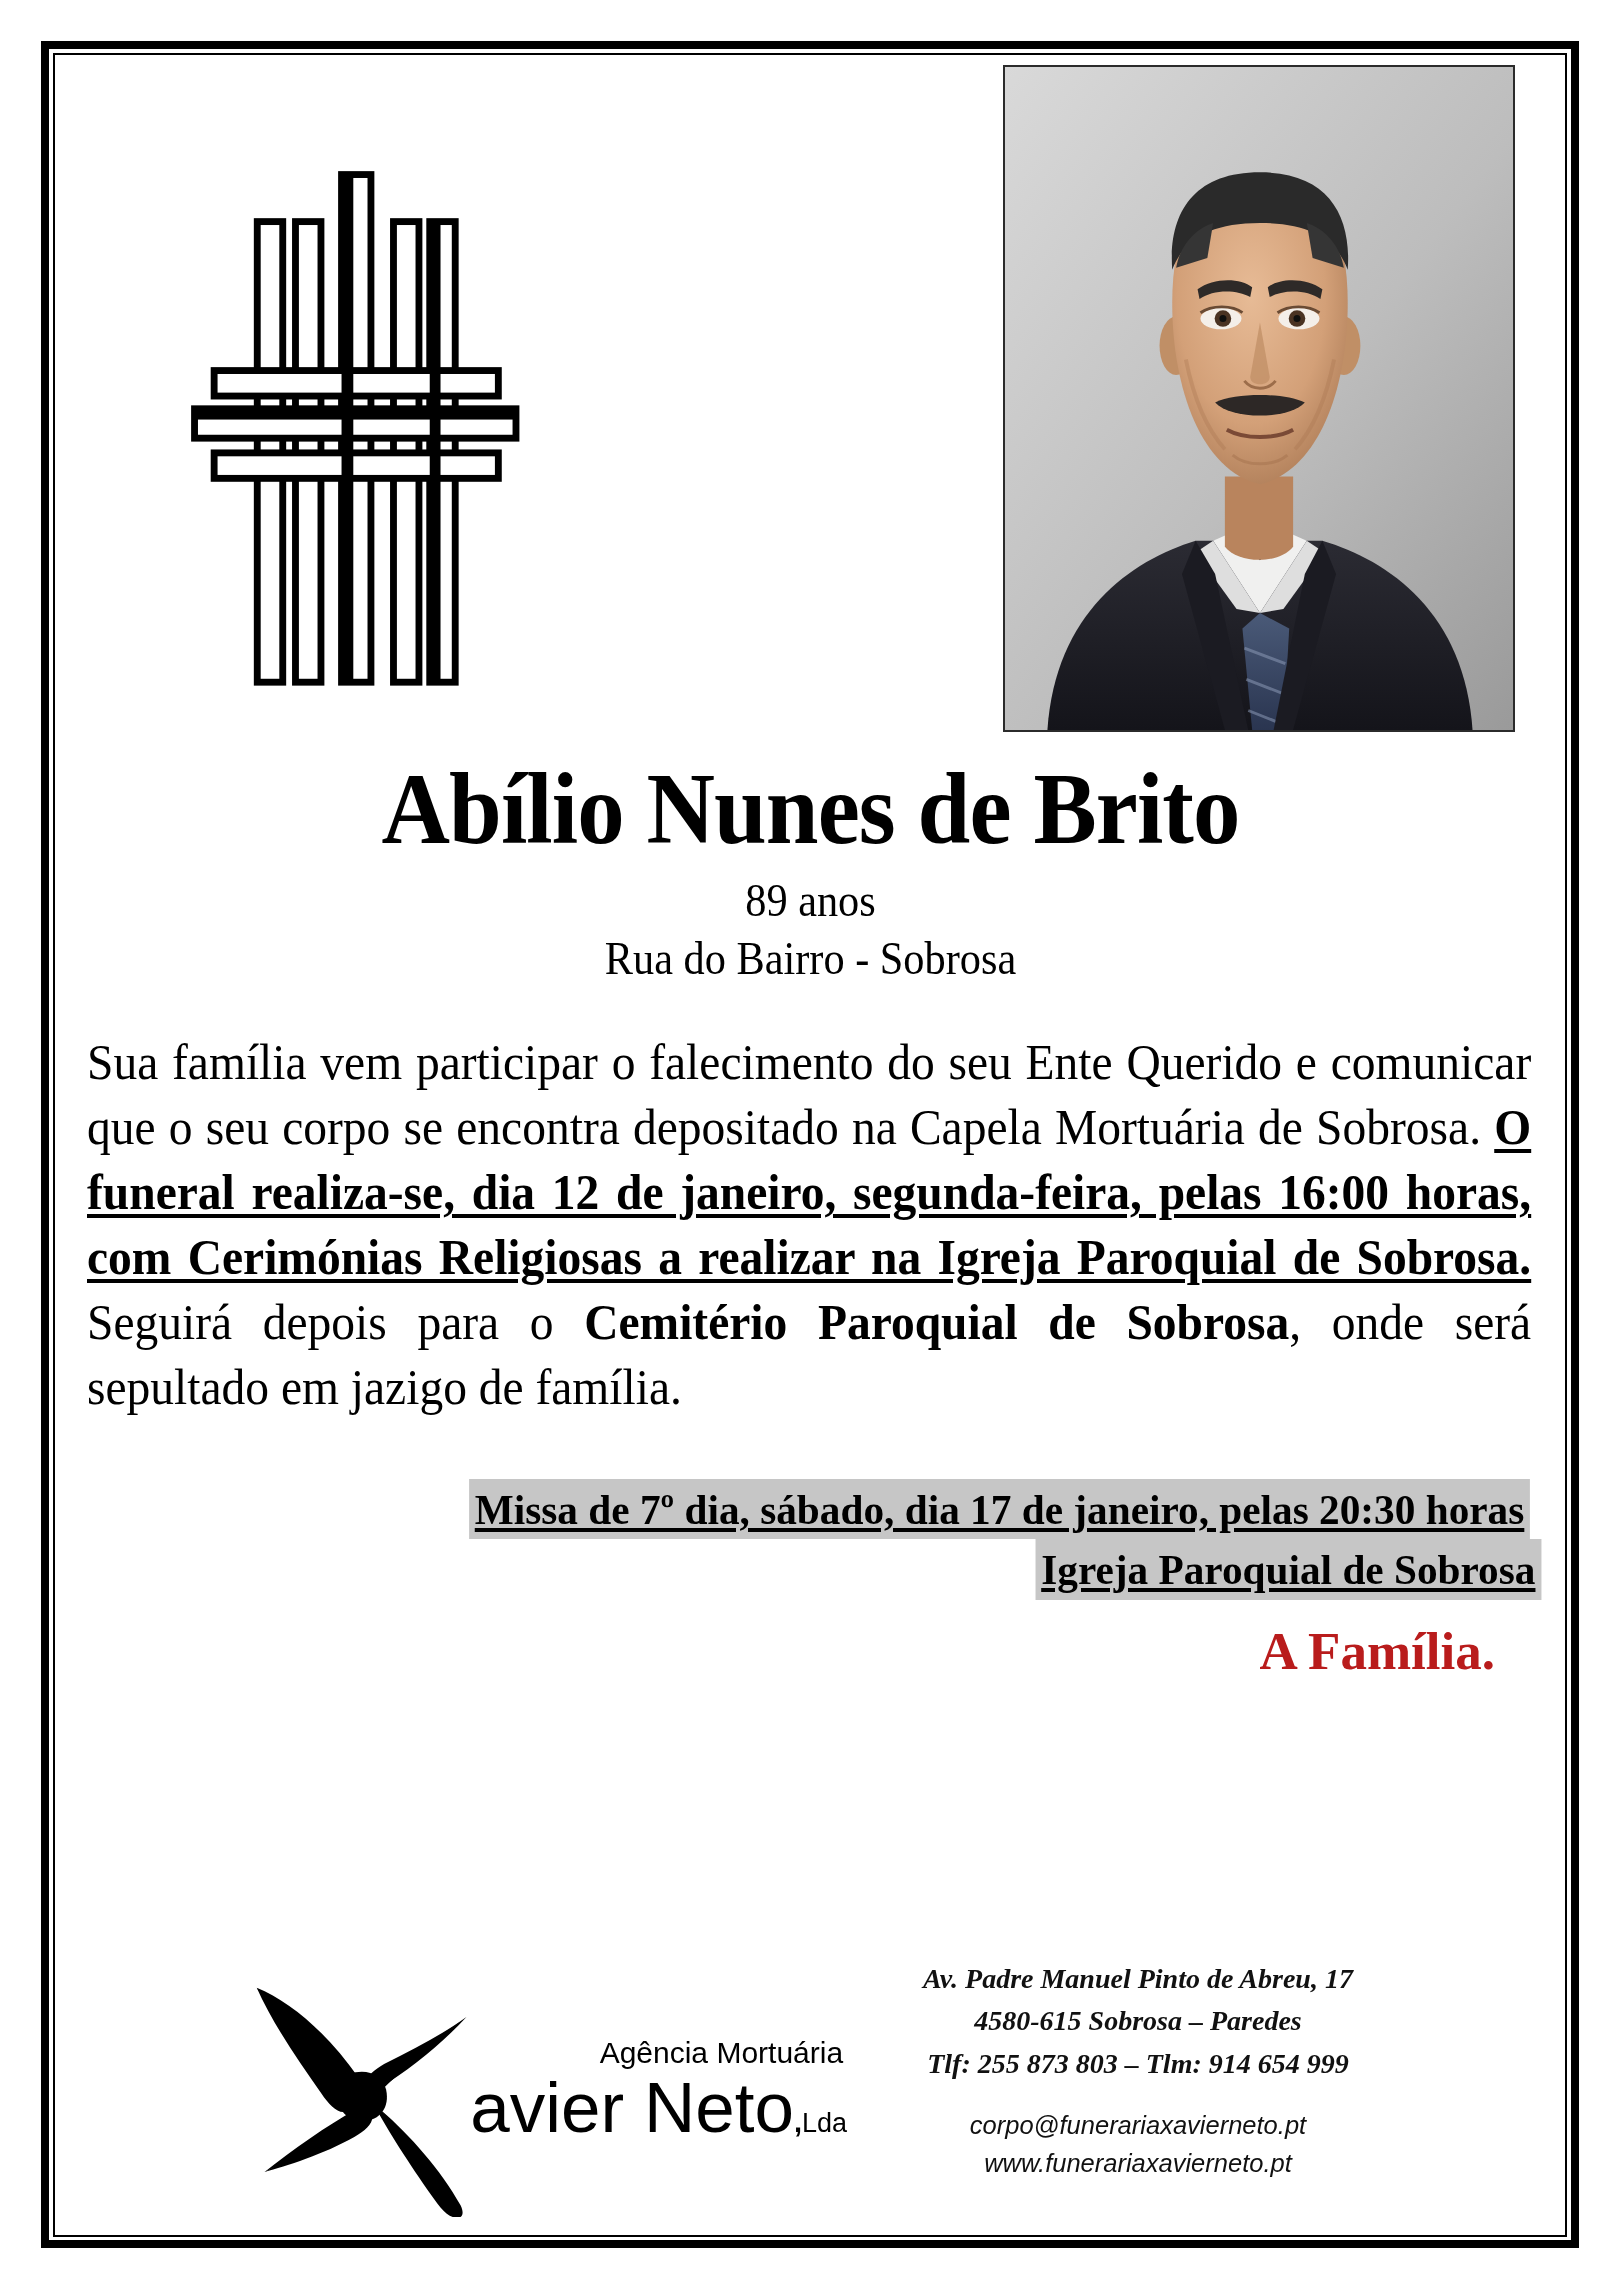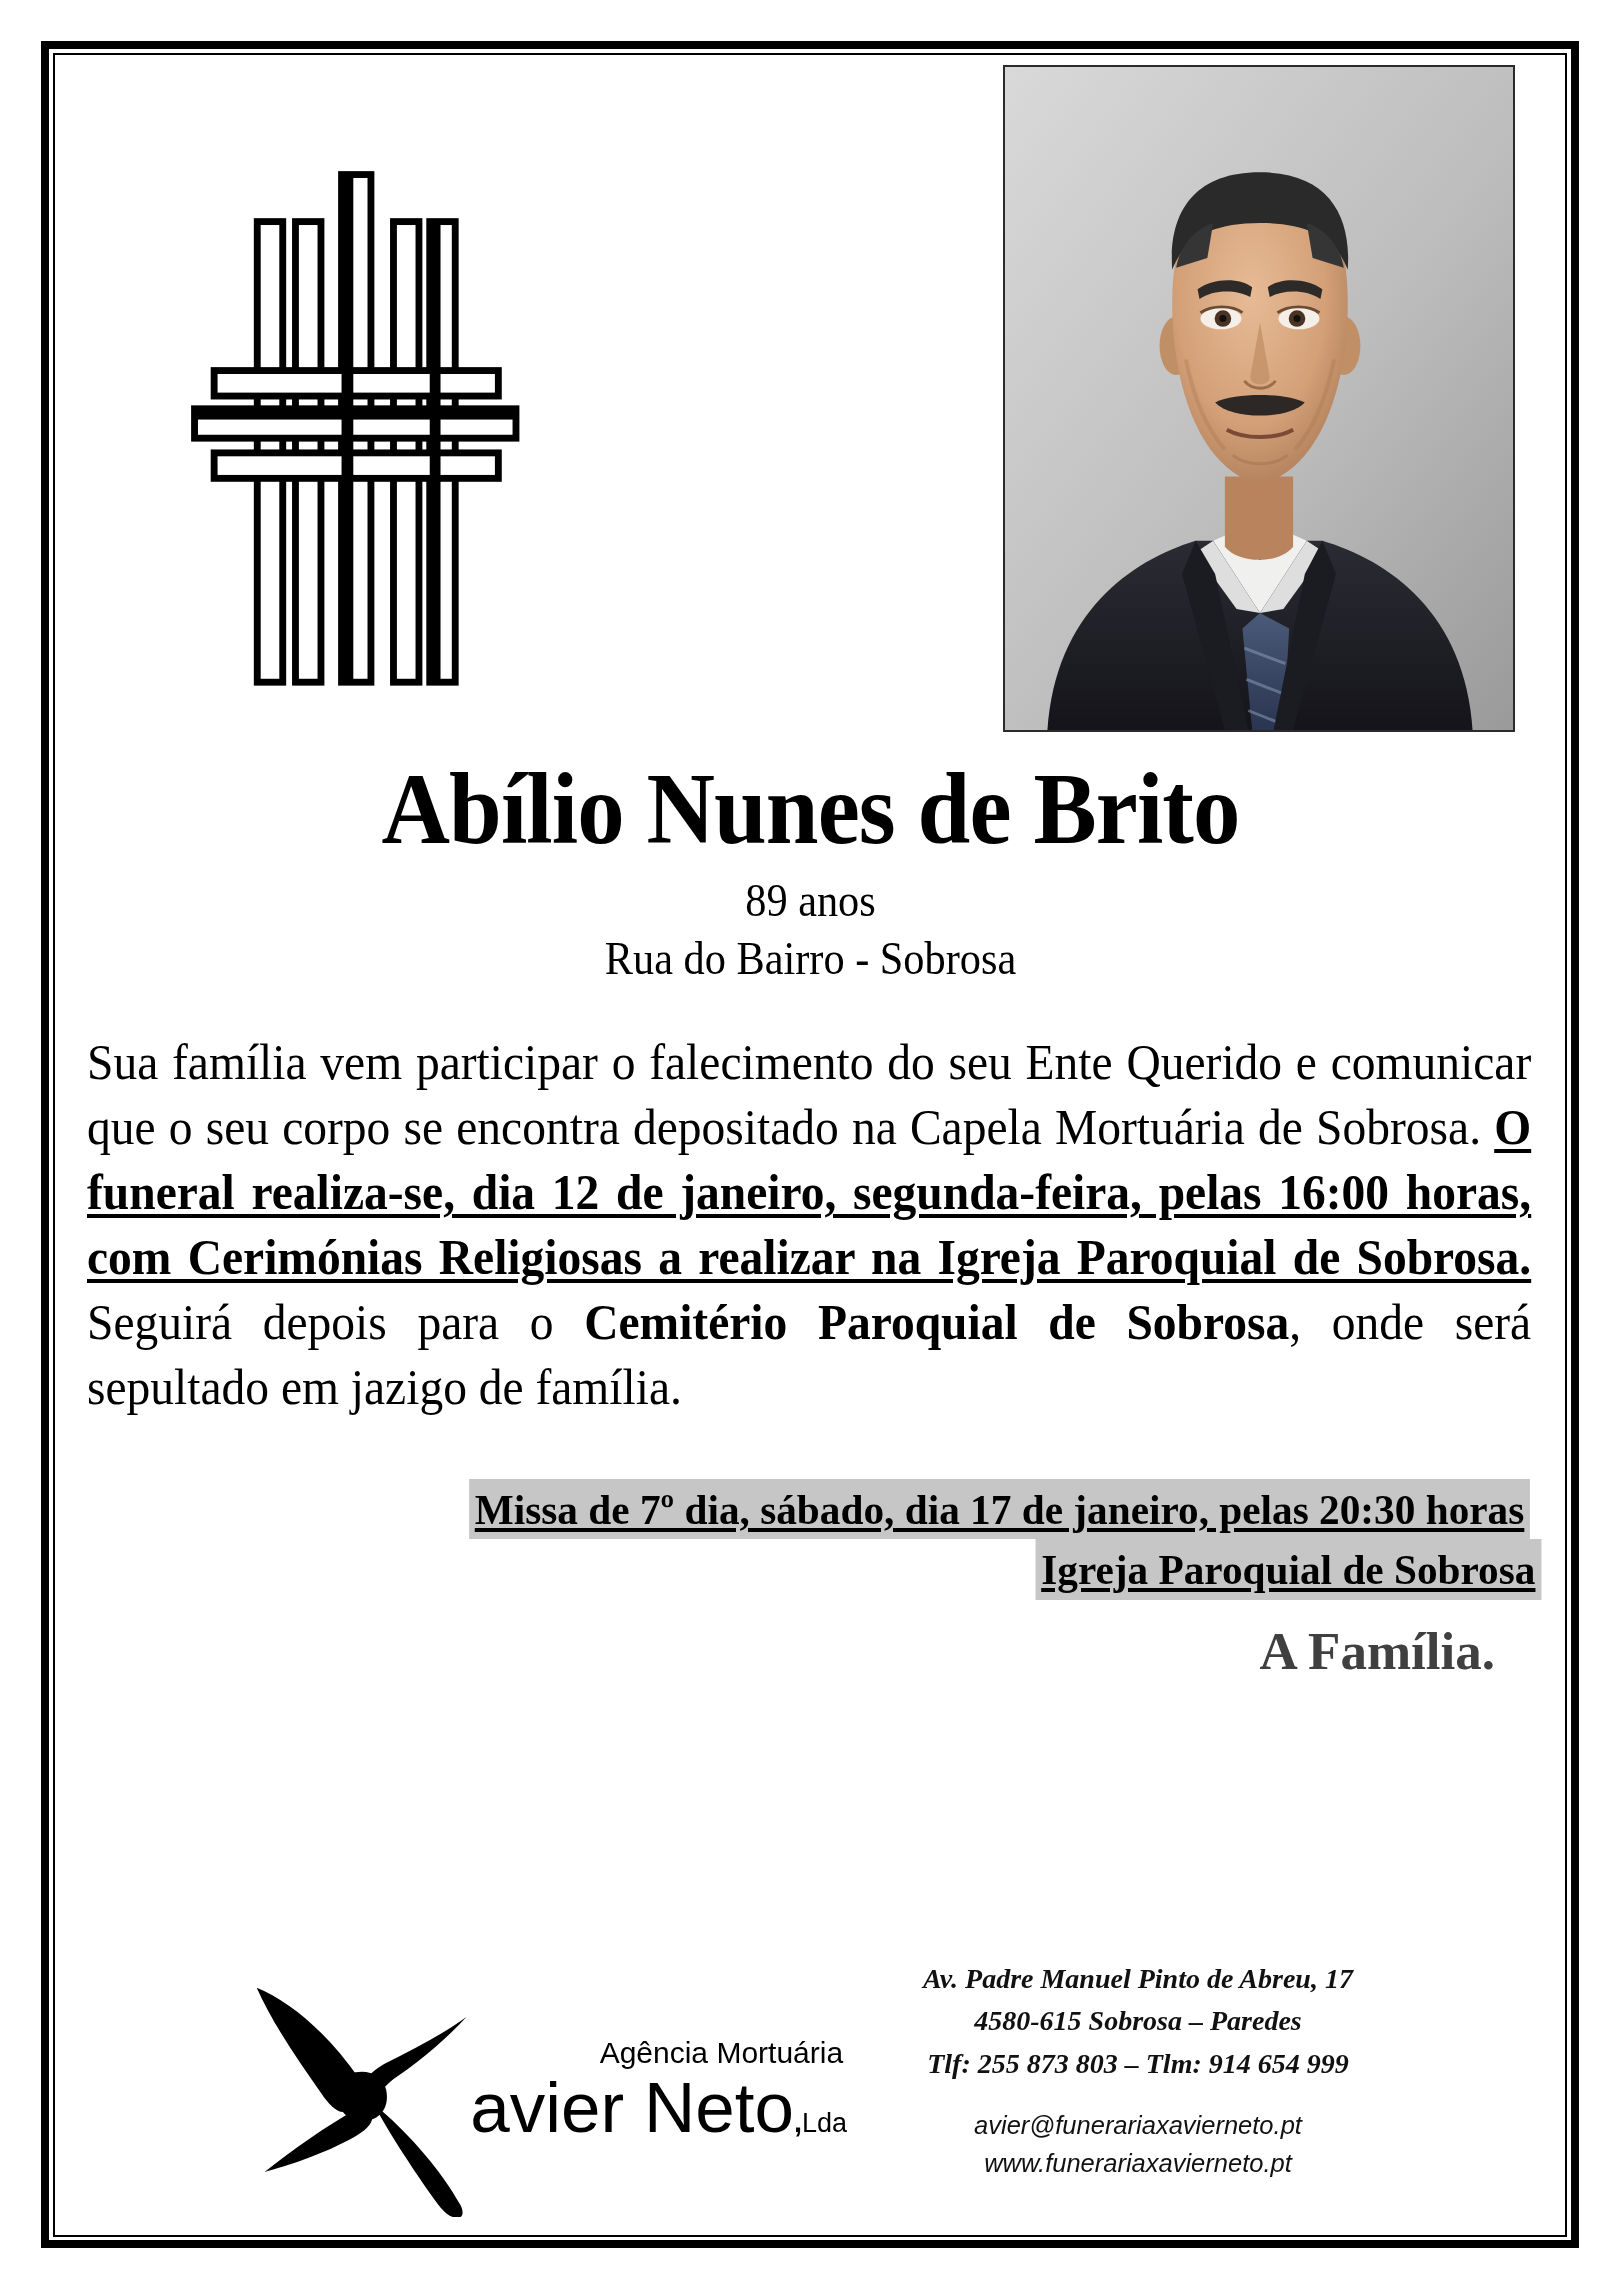--- a/index.html
+++ b/index.html
@@ -141,21 +141,21 @@
     transform: scaleX(0.96);
   }
 
   .family-line {
     margin-top: 21.6px;
     text-align: right;
     padding-right: 57px;
     font-family: "Liberation Serif", serif;
     font-weight: bold;
     font-size: 53px;
-    color: #404040;
+    color: #b91c1c;
   }
 
   
   .footer {
     position: absolute;
     left: 0;
     bottom: 9.8px;
     width: 100%;
     height: 294px;
   }
@@ -387,21 +387,21 @@
         <div class="logo-text">
           <div class="logo-agencia">Agência Mortuária</div>
           <div class="logo-name"><span>avier Neto</span><span class="lda">,</span><span class="ldasuffix">Lda</span></div>
         </div>
       </div>
 
       <div class="contact">
         <div class="contact-serif">Av. Padre Manuel Pinto de Abreu, 17</div>
         <div class="contact-serif">4580-615 Sobrosa – Paredes</div>
         <div class="contact-serif">Tlf: 255 873 803 – Tlm: 914 654 999</div>
-        <div class="contact-sans">avier@funerariaxavierneto.pt</div>
+        <div class="contact-sans">corpo@funerariaxavierneto.pt</div>
         <div class="contact-sans" style="margin-top:1px">www.funerariaxavierneto.pt</div>
       </div>
 
     </div>
 
   </div>
 </div>
 
 
 </body></html>

